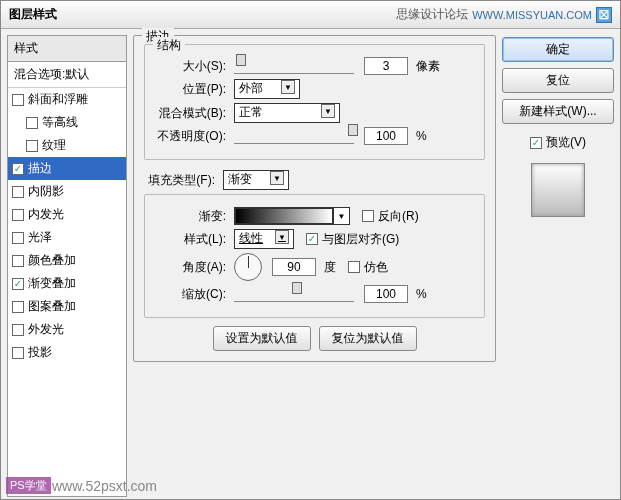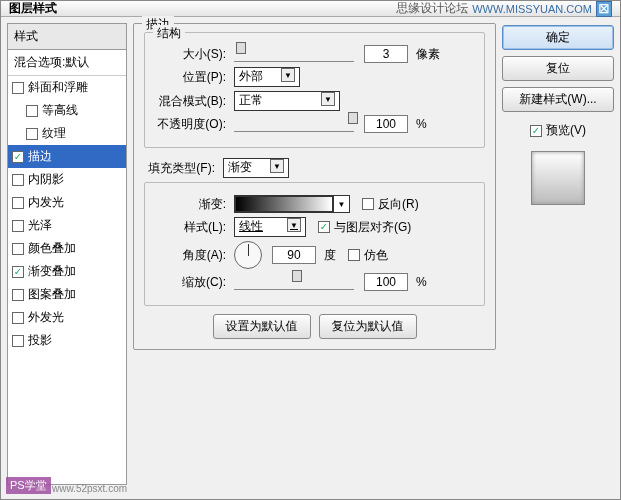--- a/index.html
+++ b/index.html
@@ -1,18 +1,18 @@
 <!DOCTYPE html>
 <html><head>
 <meta charset="utf-8">
 <style>
 * { box-sizing: border-box; margin: 0; padding: 0; font-family: "Microsoft YaHei", SimSun, sans-serif; font-size: 12px; }
 body { background: #e8e8e8; width: 621px; height: 500px; overflow: hidden; position: relative; }
 .dialog { background: #f0f0f0; border: 1px solid #888; width: 621px; height: 500px; }
-.titlebar { background: linear-gradient(#fdfdfd,#e5e5e5); height: 16px; border-bottom: 1px solid #aaa; display: flex; align-items: center; padding: 0 8px; justify-content: space-between; }
+.titlebar { background: linear-gradient(#fdfdfd,#e5e5e5); height: 28px; border-bottom: 1px solid #aaa; display: flex; align-items: center; padding: 0 8px; justify-content: space-between; }
 .titlebar .title { font-weight: bold; }
 .titlebar-right { display: flex; align-items: center; gap: 4px; color: #555; }
 .link { color: #3a6ea5; font-size: 11px; }
 .close-icon { width: 16px; height: 16px; background:#5aa0d8; display:flex; align-items:center; justify-content:center; color:#fff; font-weight:bold; border:1px solid #3a6ea5; }
 .body { display: flex; padding: 6px; gap: 6px; height: calc(100% - 24px); }
 .styles-panel { width: 120px; border: 1px solid #999; background: #fff; }
 .styles-header { background: #e8e8e8; border-bottom: 1px solid #999; padding: 4px 6px; }
 .styles-sub { border-bottom: 1px solid #ccc; padding: 4px 6px; }
 .style-item { display: flex; align-items: center; padding: 3px 4px; gap: 4px; cursor: default; }
 .style-item.indent { padding-left: 18px; }
@@ -26,36 +26,36 @@
 .row { display: flex; align-items: center; margin: 4px 0; gap: 4px; }
 .row .lbl { width: 75px; text-align: right; padding-right: 4px; }
 .slider { flex: 0 0 120px; height: 16px; position: relative; border-bottom: 1px solid #888; margin-right:6px; }
 .slider .thumb { position: absolute; width: 10px; height: 12px; background: #ddd; border: 1px solid #666; top: -4px; }
 .num-input { width: 44px; height: 18px; border: 1px solid #7a7a7a; background:#fff; text-align:center; }
 .unit { margin-left: 4px; }
 .select { height: 20px; border: 1px solid #333; background:#fff; display:flex; align-items:flex-start; padding: 0 4px; gap:4px; }
 .select .arrow { width:14px; height:14px; background:#eee; border:1px solid #666; display:flex; align-items:center; justify-content:center; font-size:8px; margin-left:auto;}
 .select.w60 { width: 66px; }
 .select.w100 { width: 106px; }
-.select.w70 { width: 72px; text-decoration: underline; }
+.select.w70 { width: 60px; text-decoration: underline; }
 .grad-swatch { width: 98px; height: 16px; background: linear-gradient(to right, #000, #fff); border:1px solid #333; }
 .grad-select { display:flex; align-items:center; border:1px solid #333; background:#fff; }
 .grad-arrow { width:16px; height:16px; display:flex; align-items:center; justify-content:center; font-size:8px; border-left:1px solid #333;}
 .chk-label { display: flex; align-items: center; gap: 4px; margin-left: 8px; justify-content: flex-end; }
 .btn { background: linear-gradient(#fdfdfd,#e0e0e0); border:1px solid #888; border-radius:3px; padding: 3px 12px; cursor:default; box-shadow: 0 1px 0 #fff inset;}
 .right-panel { width: 112px; display:flex; flex-direction:column; gap:6px; align-items:stretch; padding-top:2px;}
 .right-panel .btn { text-align:center; }
 .btn.primary { border:1px solid #5a8cc7; background:linear-gradient(#eaf2fb,#cde0f5); box-shadow: 0 0 0 1px #9cc1e8 inset;}
 .preview-chk { display:flex; justify-content:center; align-items:center; gap:4px; margin-top:4px;}
 .preview-box { width:54px; height:54px; border:1px solid #888; background:linear-gradient(#fff,#bbb); margin: 6px auto; box-shadow: inset 0 0 4px #999;}
 .angle-dial { width:28px; height:28px; border:1px solid #666; border-radius:50%; background:#f8f8f8; display:inline-block; position:relative; vertical-align:middle;}
 .angle-dial::after{content:"";position:absolute;width:1px;height:12px;background:#333;left:50%;top:2px;}
 .btn-row { display:flex; gap:8px; justify-content:center; margin-top:8px;}
 .watermark { position:absolute; bottom:6px; left:6px; background:#a050a0; color:#fff; font-size:11px; padding:1px 4px; opacity:0.85;}
-.watermark2 { position:absolute; bottom:6px; left:52px; color:#888; font-size:10px;}
+.watermark2 { position:absolute; bottom:6px; left:52px; color:#888; font-size:14px;}
 </style>
 </head>
 <body>
 
 <div class="dialog">
   <div class="titlebar">
     <span class="title">图层样式</span>
     <div class="titlebar-right">
       <span>思缘设计论坛</span>
       <span class="link">WWW.MISSYUAN.COM</span>

